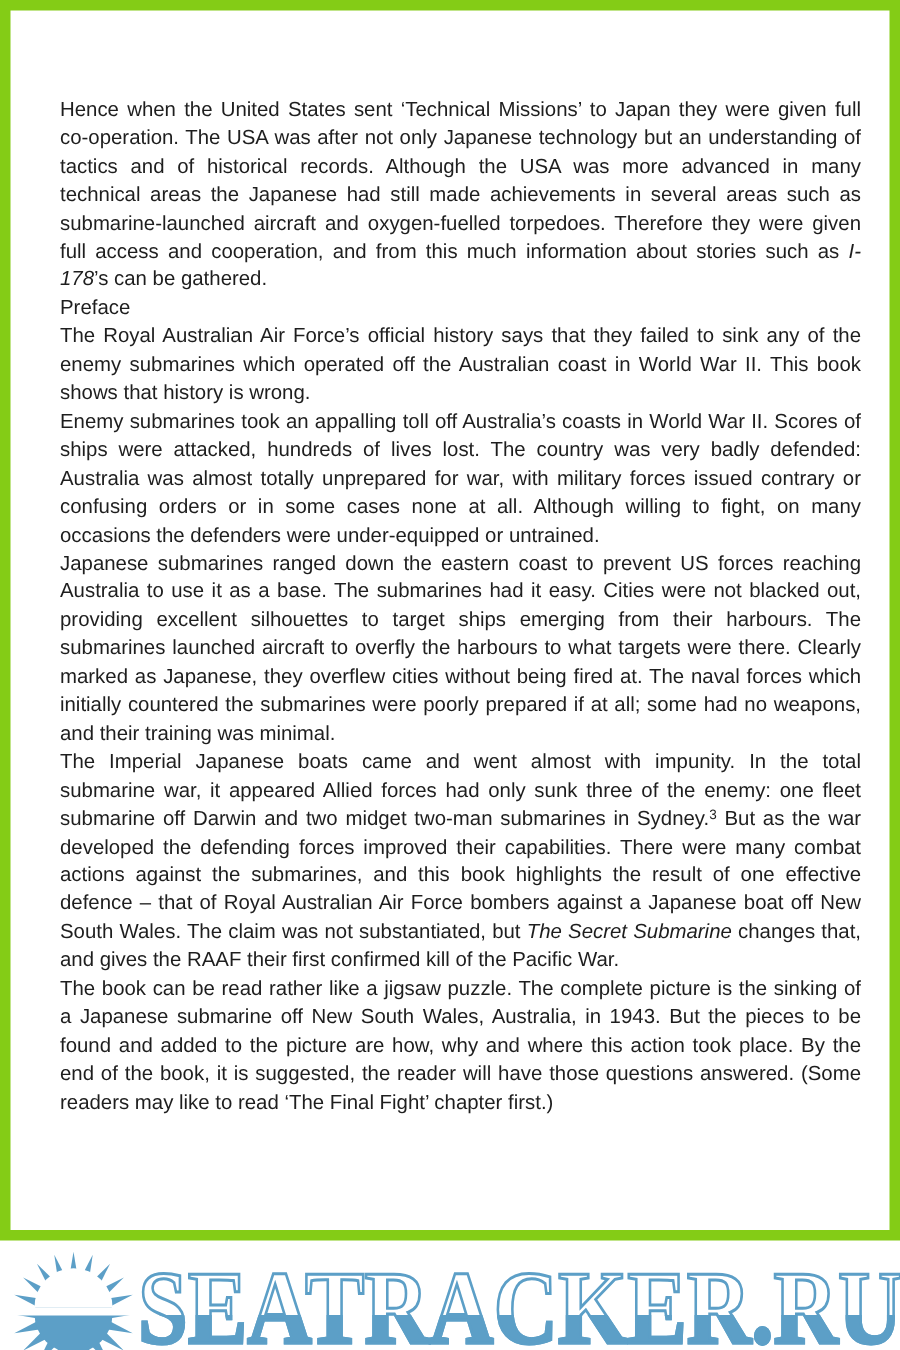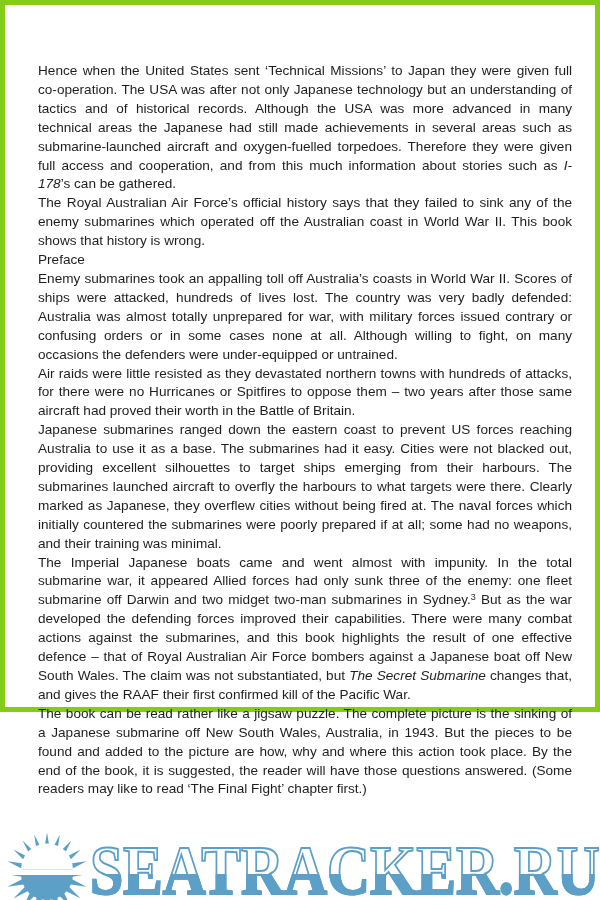--- a/index.html
+++ b/index.html
@@ -6,23 +6,23 @@
     margin: 0;
     padding: 0;
     width: 600px;
     height: 900px;
     overflow: hidden;
     background: #ffffff;
   }
   .page {
     position: relative;
     width: 600px;
-    height: 712px;
+    height: 827px;
     box-sizing: border-box;
-    border: 5px solid #84cc16;
+    border: 7px solid #84cc16;
     background: #ffffff;
     font-family: "Liberation Sans", "DejaVu Sans", sans-serif;
   }
   .text-block {
     position: absolute;
     left: 33px;
     top: 57px;
     width: 534px;
     font-size: 13.6px;
     line-height: 18.9px;
@@ -75,24 +75,23 @@
     background-clip: text;
   }
 </style>
 </head>
 <body>
 
 <div class="page">
 
   <div class="text-block" style="color: rgb(30, 30, 30);">
       <p class="para"><span>Hence when the United States sent ‘Technical Missions’ to Japan they were given full co-operation. The USA was after not only Japanese technology but an understanding of tactics and of historical records. Although the USA was more advanced in many technical areas the Japanese had still made achievements in several areas such as submarine-launched aircraft and oxygen-fuelled torpedoes. Therefore they were given full access and cooperation, and from this much information about stories such as </span><i>I-178</i><span>’s can be gathered.</span></p>
+      <p class="para"><span>Preface</span></p>
       <p class="para"><span>The Royal Australian Air Force’s official history says that they failed to sink any of the enemy submarines which operated off the Australian coast in World War II. This book shows that history is wrong.</span></p>
-      <p class="para"><span>Preface</span></p>
       <p class="para"><span>Enemy submarines took an appalling toll off Australia’s coasts in World War II. Scores of ships were attacked, hundreds of lives lost. The country was very badly defended: Australia was almost totally unprepared for war, with military forces issued contrary or confusing orders or in some cases none at all. Although willing to fight, on many occasions the defenders were under-equipped or untrained.</span></p>
-      <p class="para"><span>Air raids were little resisted as they devastated northern towns with hundreds of attacks, for there were no Hurricanes or Spitfires to oppose them – two years after those same aircraft had proved their worth in the Battle of Britain.</span></p>
       <p class="para"><span>Japanese submarines ranged down the eastern coast to prevent US forces reaching Australia to use it as a base. The submarines had it easy. Cities were not blacked out, providing excellent silhouettes to target ships emerging from their harbours. The submarines launched aircraft to overfly the harbours to what targets were there. Clearly marked as Japanese, they overflew cities without being fired at. The naval forces which initially countered the submarines were poorly prepared if at all; some had no weapons, and their training was minimal.</span></p>
       <p class="para"><span>The Imperial Japanese boats came and went almost with impunity. In the total submarine war, it appeared Allied forces had only sunk three of the enemy: one fleet submarine off Darwin and two midget two-man submarines in Sydney.</span><sup>3</sup><span> But as the war developed the defending forces improved their capabilities. There were many combat actions against the submarines, and this book highlights the result of one effective defence – that of Royal Australian Air Force bombers against a Japanese boat off New South Wales. The claim was not substantiated, but </span><i>The Secret Submarine</i><span> changes that, and gives the RAAF their first confirmed kill of the Pacific War.</span></p>
       <p class="para"><span>The book can be read rather like a jigsaw puzzle. The complete picture is the sinking of a Japanese submarine off New South Wales, Australia, in 1943. But the pieces to be found and added to the picture are how, why and where this action took place. By the end of the book, it is suggested, the reader will have those questions answered. (Some readers may like to read ‘The Final Fight’ chapter first.)</span></p>
     </div>
 
   <div class="watermark">
     <svg class="sun-logo" width="84" height="84" viewBox="0 0 84 84">
       <g>
           <polygon points="83.5,42 65.82110763939173,39.07513575827646 65.82110763939173,44.92486424172354" class="blue"></polygon>
           <polygon points="81.46884542624886,54.82420526656031 65.55905240274393,46.57941588903707 63.751386888879594,52.14283828177679" class="blue"></polygon>

